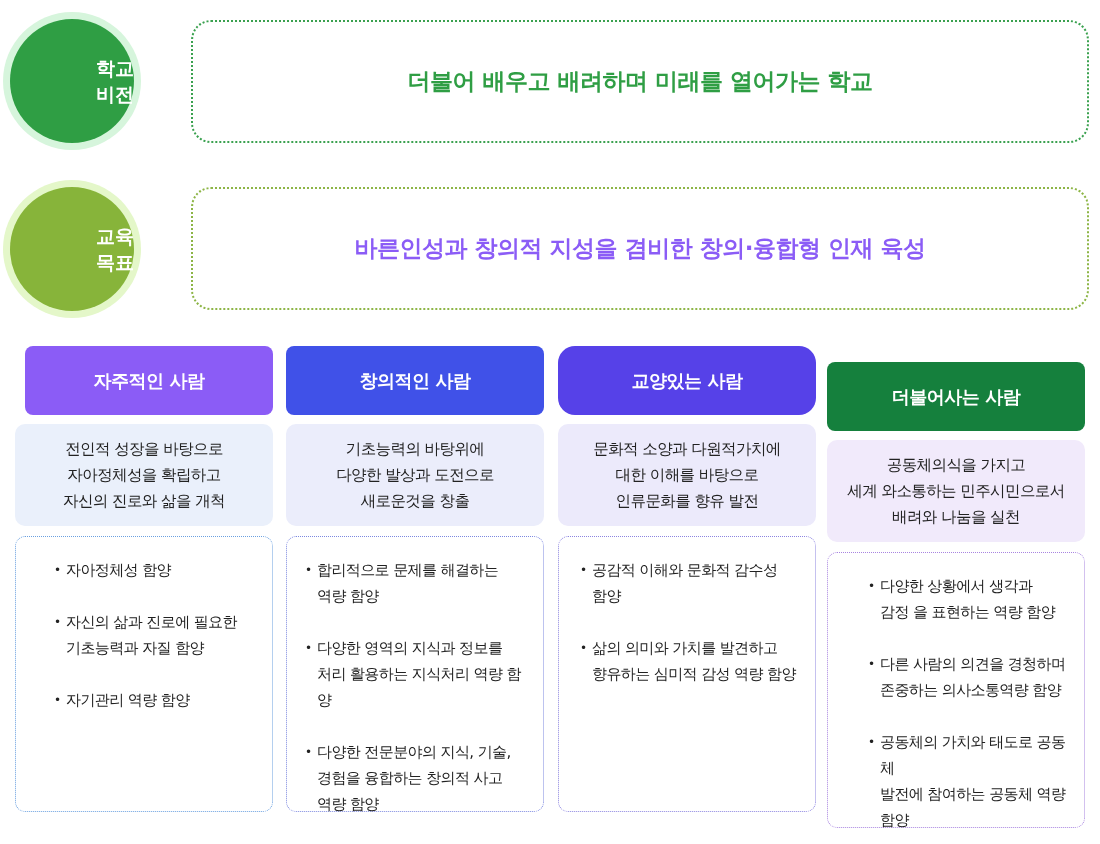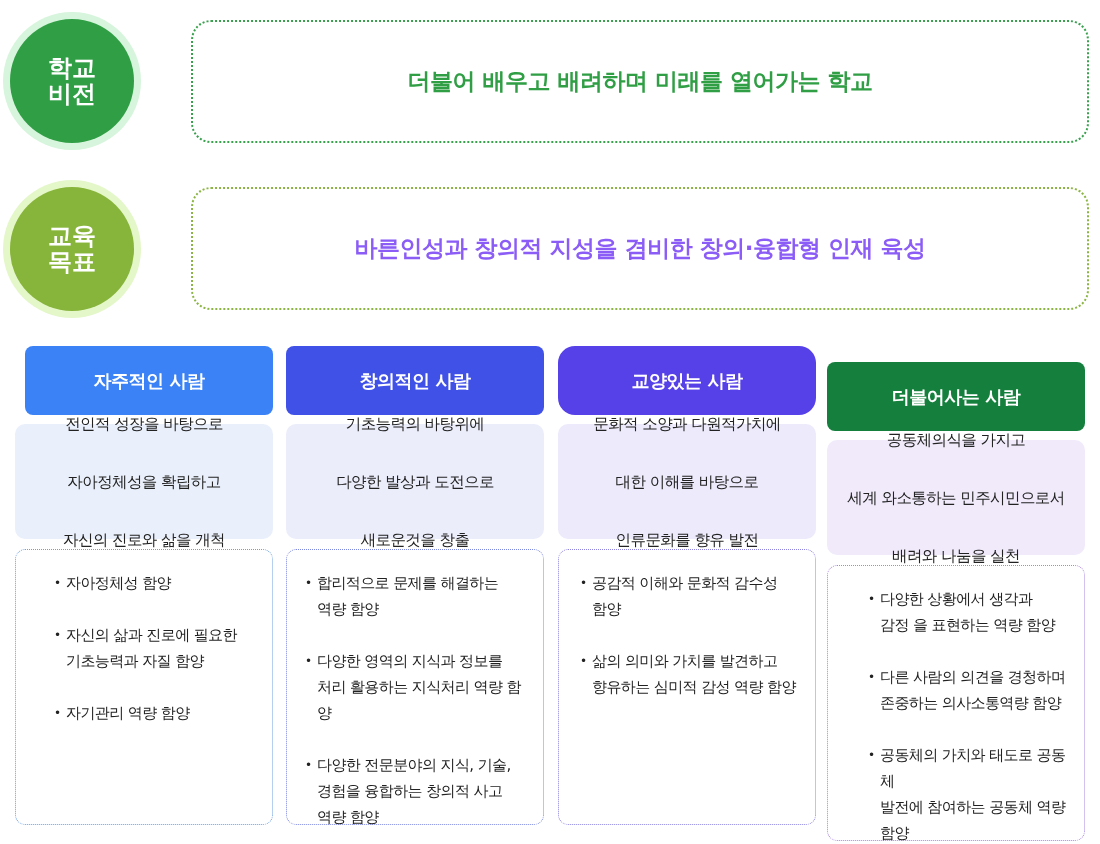--- a/index.html
+++ b/index.html
@@ -9,43 +9,42 @@
     }
     .page { position: relative; width: 1100px; height: 844px; }
 
     
     .circle-outer {
       position: absolute; width: 138px; height: 138px; border-radius: 50%;
       display: flex; align-items: center; justify-content: center;
     }
     .circle-inner {
       width: 124px; height: 124px; border-radius: 50%;
-      display: flex; flex-direction: column; align-items: center; justify-content: center;
-      color: #ffffff; font-weight: bold; font-size: 24px; line-height: 26px; letter-spacing: 0px;
+      display: flex; flex-direction: column; align-items: flex-end; justify-content: center;
+      color: #ffffff; font-weight: bold; font-size: 19px; line-height: 26px; letter-spacing: 0px;
     }
     .banner {
       position: absolute; left: 191px; width: 898px; height: 123px;
       border-radius: 20px; border: 2px dotted;
       display: flex; align-items: center; justify-content: center;
       font-weight: bold; font-size: 23px; letter-spacing: -0.5px;
     }
 
     
     .col { position: absolute; top: 346px; width: 258px; }
     .col-head {
       height: 69px; border-radius: 8px; color: #ffffff;
       display: flex; align-items: center; justify-content: center;
       font-weight: bold; font-size: 18px; letter-spacing: -0.5px;
     }
     .col-desc {
-      margin-top: 9px; height: 115px; border-radius: 10px;
+      margin-top: 9px; height: 102px; border-radius: 10px;
       display: flex; flex-direction: column; align-items: center; justify-content: center;
       font-size: 15.5px; line-height: 26px; color: #222222; letter-spacing: -0.6px;
       text-align: center;
-      gap: 32px;
     }
     .col-list {
       margin-top: 10px; height: 276px; border-radius: 10px; border: 1px dotted;
       padding: 20px 10px 0 38px; list-style: none;
     }
     .col-list li {
       position: relative; font-size: 15px; line-height: 26px; color: #222222;
       letter-spacing: -0.6px; margin-bottom: 26px; padding-left: 12px;
     }
     .col-list li::before {
@@ -72,21 +71,21 @@
     <div class="circle-inner" style="background:#87b43a;">
       <span>교육</span>
       <span>목표</span>
     </div>
   </div>
   <div class="banner" style="top:187px; border-color:#8db546; color:#8b5cf6;">
     <span>바른인성과 창의적 지성을 겸비한 창의·융합형 인재 육성</span>
   </div>
 
   <div class="col" style="left:15px;">
-    <div class="col-head" style="background:#3b82f6;margin-left:10px;">
+    <div class="col-head" style="background:#8b5cf6;margin-left:10px;">
       <span>자주적인 사람</span>
     </div>
     <div class="col-desc" style="background:#eaf0fb;">
       <span>전인적 성장을 바탕으로</span>
       <span>자아정체성을 확립하고</span>
       <span>자신의 진로와 삶을 개척</span>
     </div>
     <ul class="col-list" style="border-color:#6aa0e0;">
       <li>
         <span class="line">자아정체성 함양</span>

